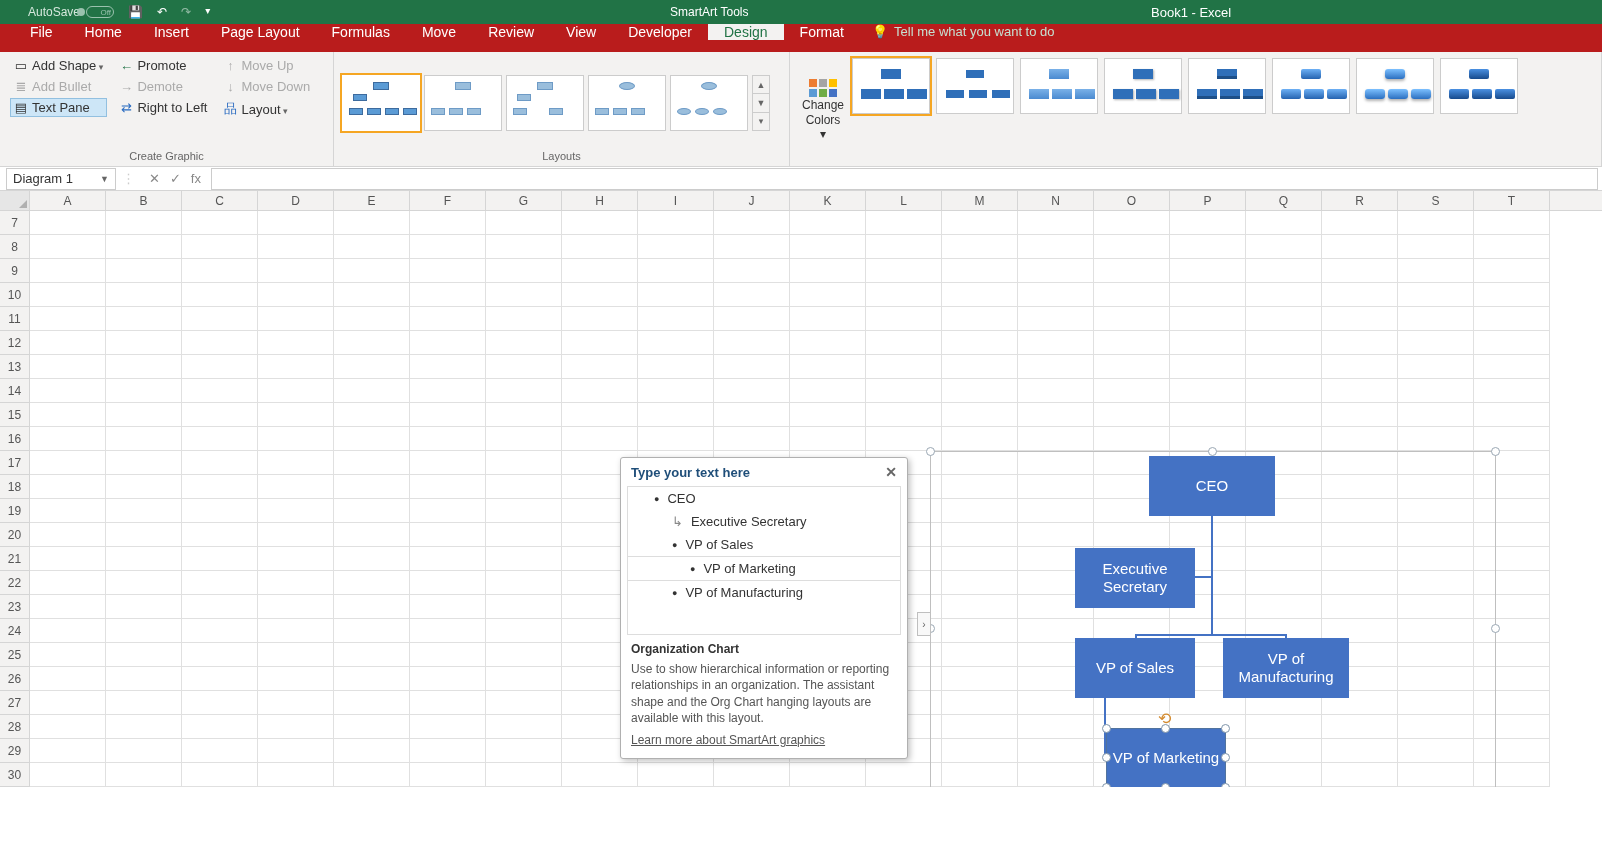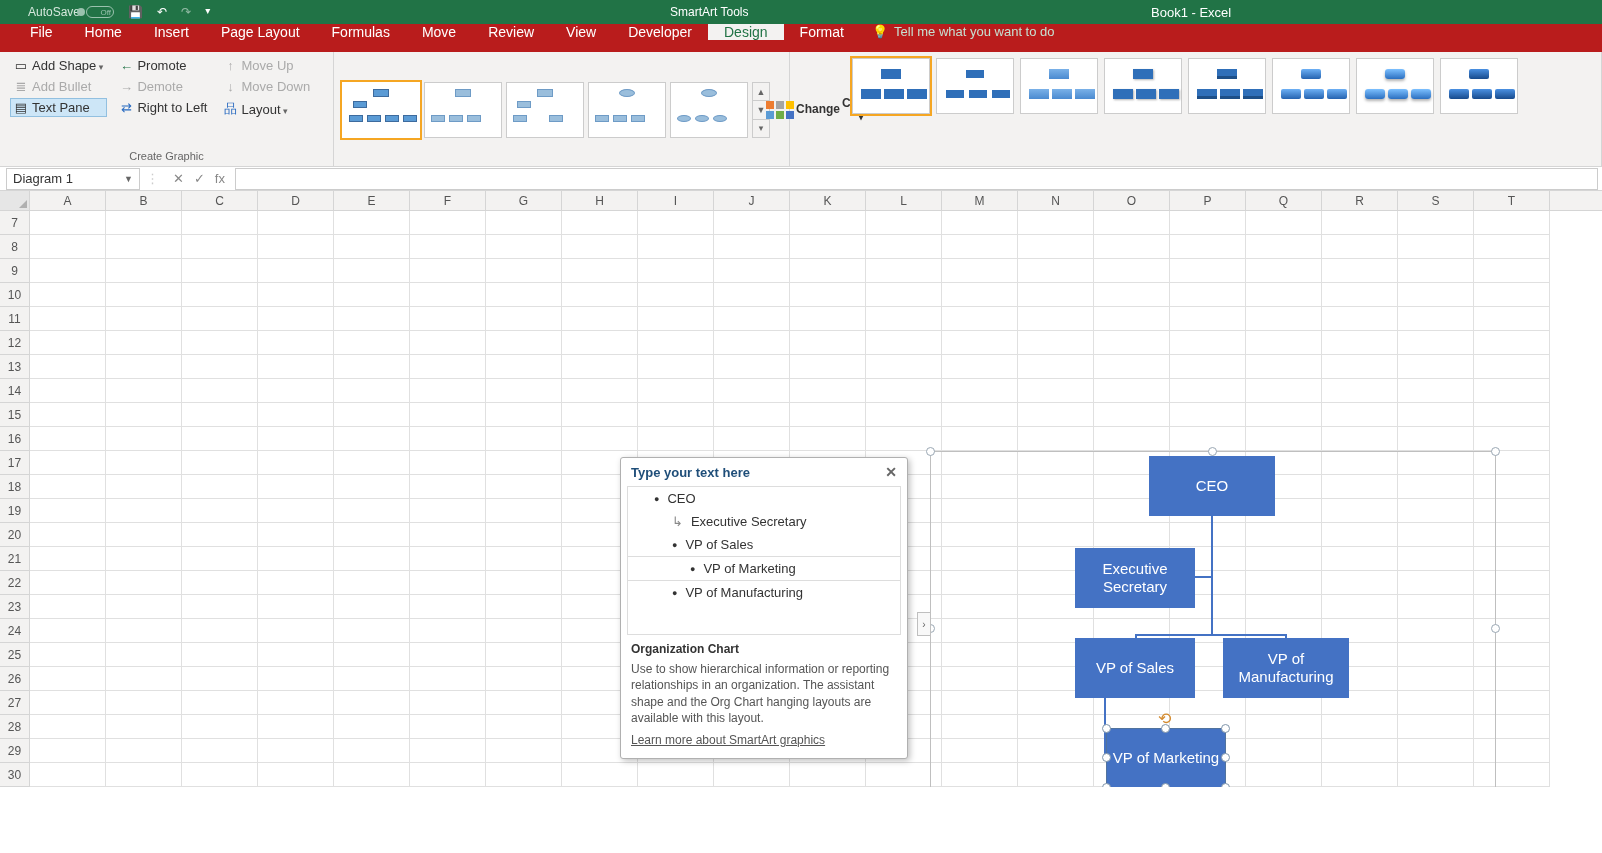--- a/index.html
+++ b/index.html
@@ -40,34 +40,34 @@
 
 .layouts-grp .group-content { align-items:center; }
 .gallery { display:flex; gap:4px; padding:2px; }
 .gallery-item { width:78px; height:56px; background:#fff; border:1px solid #ccc; display:flex; align-items:center; justify-content:center; position:relative; }
 .gallery-item.selected { outline:2px solid #f5a623; border-color:transparent; }
 .gallery-scroll { width:18px; height:56px; border:1px solid #ccc; display:flex; flex-direction:column; }
 .gallery-scroll div { flex:1; display:flex; align-items:center; justify-content:center; font-size:9px; color:#666; border-bottom:1px solid #ccc; }
 .gallery-scroll div:last-child { border-bottom:none; }
 
 
-.change-colors { width:54px; display:flex; align-items:center; justify-content:center; gap:2px; padding:0 6px; font-size:12px; line-height:1.1; text-align:center;font-weight:bold; }
+.change-colors { width:54px; display:flex; flex-direction:column; align-items:center; justify-content:center; gap:2px; padding:0 6px; font-size:12px; line-height:1.1; text-align:center; }
 .cc-swatch { display:grid; grid-template-columns:repeat(3,8px); grid-template-rows:repeat(2,8px); gap:2px; }
 .cc-swatch span:nth-child(1){background:#ed7d31;} .cc-swatch span:nth-child(2){background:#a5a5a5;} .cc-swatch span:nth-child(3){background:#ffc000;}
 .cc-swatch span:nth-child(4){background:#5b9bd5;} .cc-swatch span:nth-child(5){background:#70ad47;} .cc-swatch span:nth-child(6){background:#4472c4;}
 
 
 .styles-grp { flex:1; }
 .styles-gallery { display:flex; gap:6px; padding:2px; }
 .style-item { width:78px; height:56px; background:#fff; border:1px solid #ccc; display:flex; align-items:center; justify-content:center; }
 .style-item.selected { outline:2px solid #f5a623; }
 
 
 .formula-row { height:24px; border-bottom:1px solid #d5d5d5; display:flex; align-items:center; font-size:13px; }
-.name-box { width:134px; height:22px; border:1px solid #ccc; margin:0 2px 0 6px; display:flex; align-items:center; padding:0 6px; justify-content:space-between; }
+.name-box { width:110px; height:22px; border:1px solid #ccc; margin:0 2px 0 6px; display:flex; align-items:center; padding:0 6px; justify-content:space-between; }
 .name-box .dd { color:#666; font-size:9px; }
 .fx-btns { display:flex; gap:10px; padding:0 10px; color:#888; }
 .fx-label { color:#888; }
 .formula-input { flex:1; height:22px; border:1px solid #ccc; margin-right:4px; }
 
 
 .grid-wrap { position:relative; }
 .col-headers { display:flex; height:20px; background:#f3f2f1; border-bottom:1px solid #d5d5d5; }
 .corner { width:30px; border-right:1px solid #d5d5d5; background:#e6e6e6; position:relative; }
 .corner::after { content:""; position:absolute; right:2px; bottom:2px; border-style:solid; border-width:0 0 8px 8px; border-color:transparent transparent #b0b0b0 transparent; }
@@ -271,20 +271,21 @@
               <div class="mb mb5" style="border-radius:50%"></div>
             </div>
           </div>
         <div class="gallery-scroll">
             <div>▲</div>
             <div>▼</div>
             <div>▾</div>
           </div>
       </div>
     </div>
+    <div class="group-label">Layouts</div>
   </div>
 
   <div class="group styles-grp">
     <div class="group-content">
       <div class="change-colors">
         <div class="cc-swatch">
             <span></span>
             <span></span>
             <span></span>
             <span></span>

